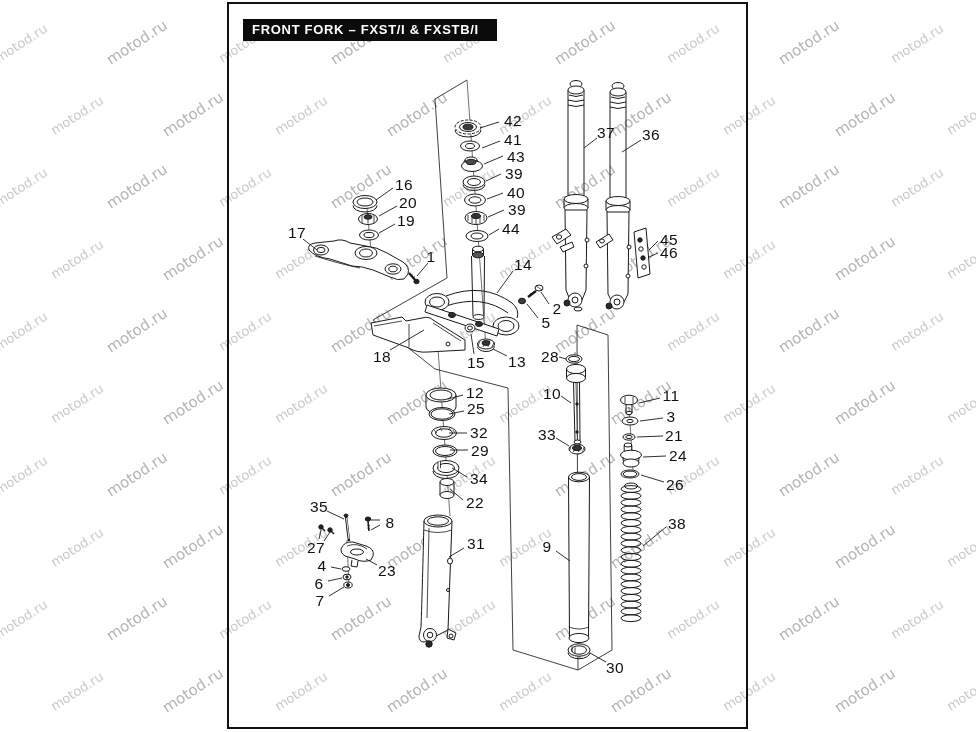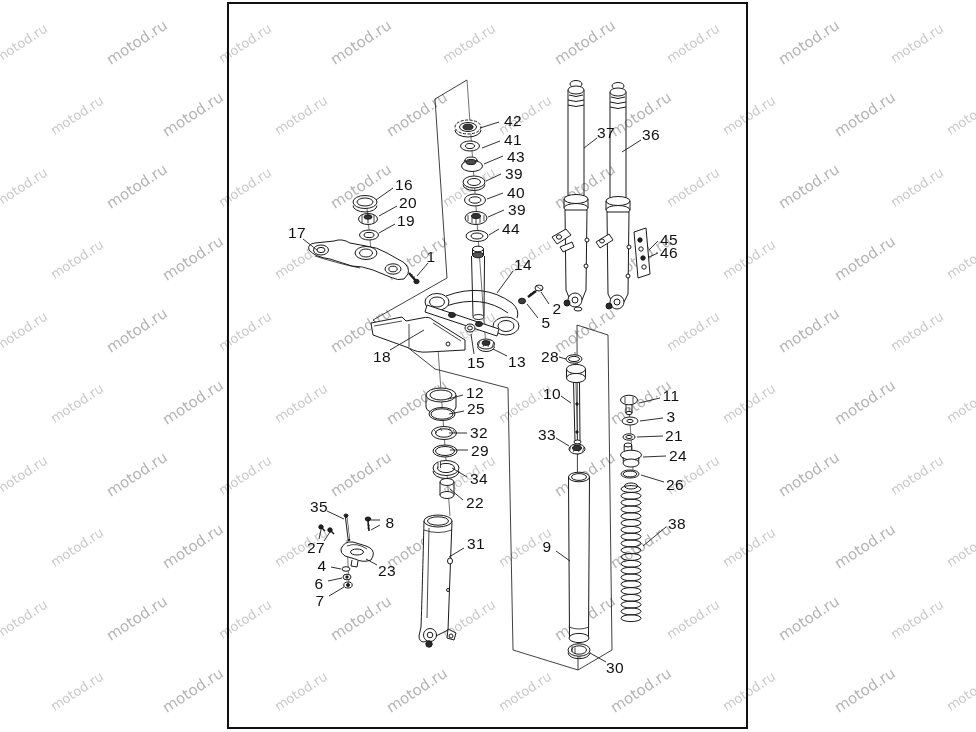--- a/index.html
+++ b/index.html
@@ -115,20 +115,23 @@
       <span class="wm-b" style="left: 388px; top: 700px;">motod.ru</span>
       <span class="wm-a" style="left: 500px; top: 700px;">motod.ru</span>
       <span class="wm-b" style="left: 612px; top: 700px;">motod.ru</span>
       <span class="wm-a" style="left: 724px; top: 700px;">motod.ru</span>
       <span class="wm-b" style="left: 836px; top: 700px;">motod.ru</span>
       <span class="wm-a" style="left: 948px; top: 700px;">motod.ru</span>
     </div>
 
   <div class="frame"></div>
 
+  <div class="titlebar">
+    <span>FRONT FORK – FXST/I &amp; FXSTB/I</span>
+  </div>
 
   <svg class="diagram" width="976" height="732" viewBox="0 0 976 732">
 
     <g stroke="#2b2b2b" fill="none" stroke-width="0.9">
       <polyline points="467,80 435,99 447,278 373,320 435,369 508,388 513,650 578,670"></polyline>
       <polygon points="577,325 608,335 612,650 578,670"></polygon>
     </g>
 
     <g stroke="#333" stroke-width="0.7">
       <line x1="467" y1="80" x2="486" y2="348"></line>

